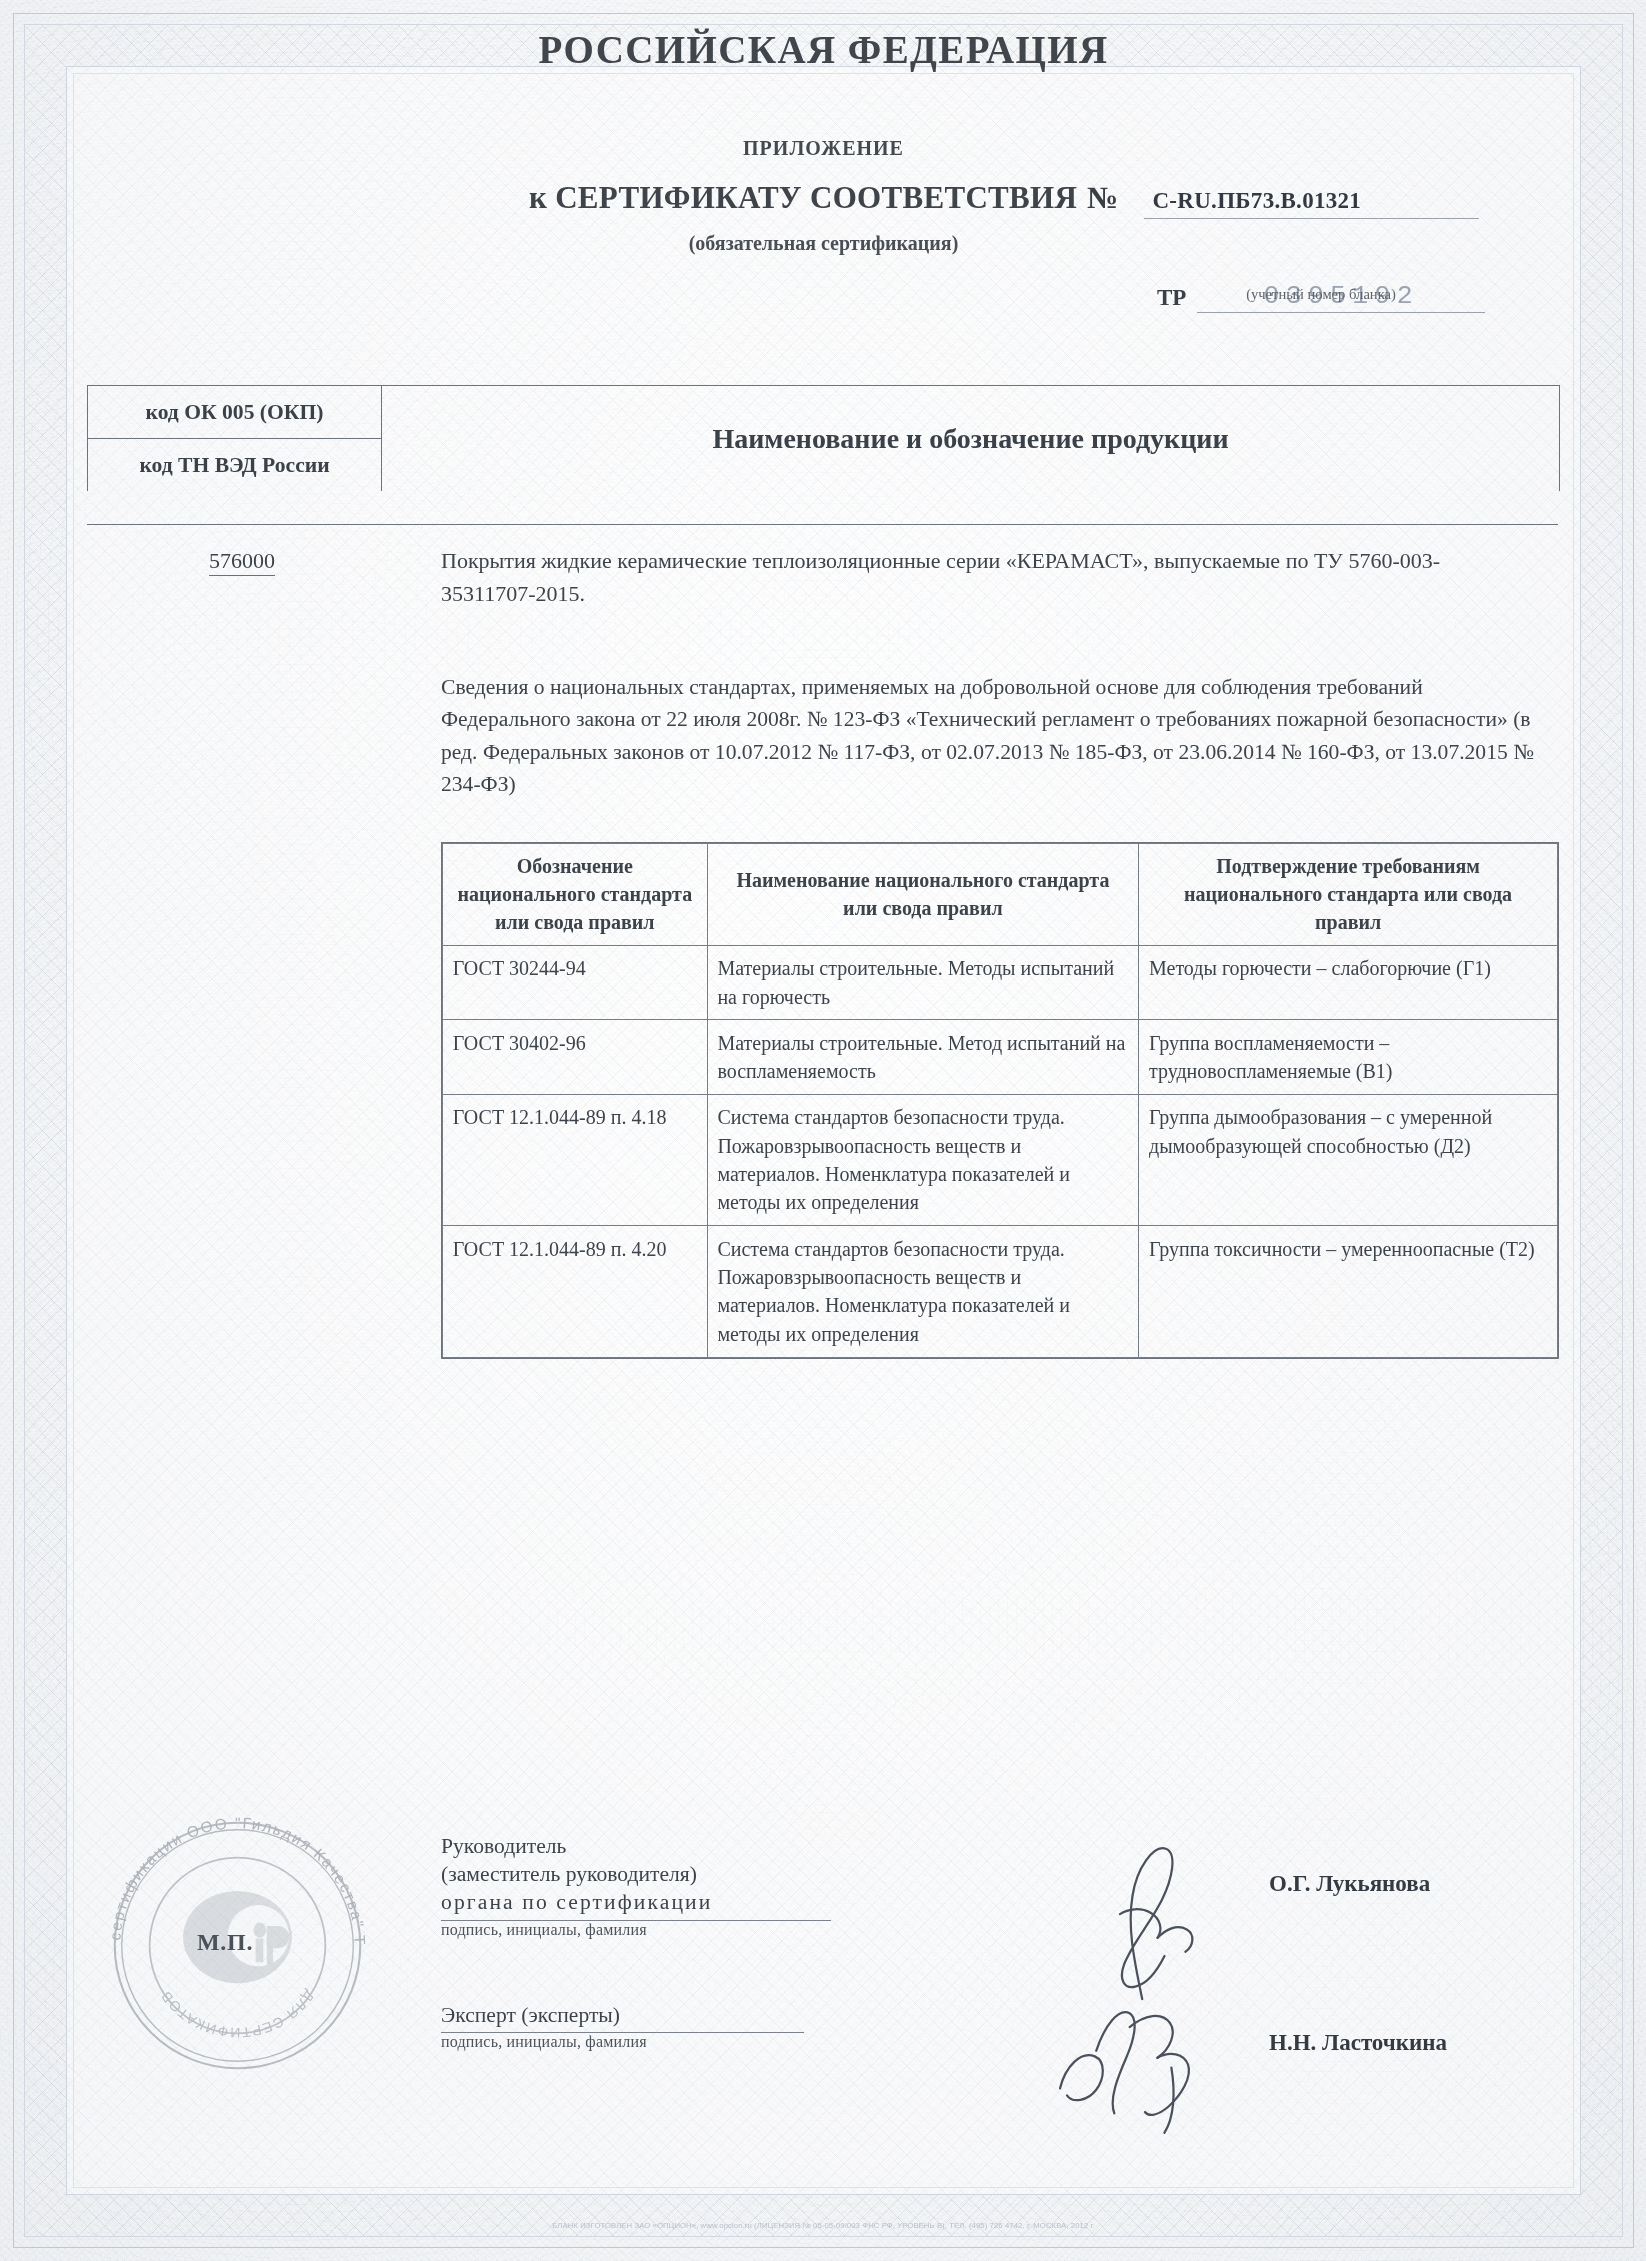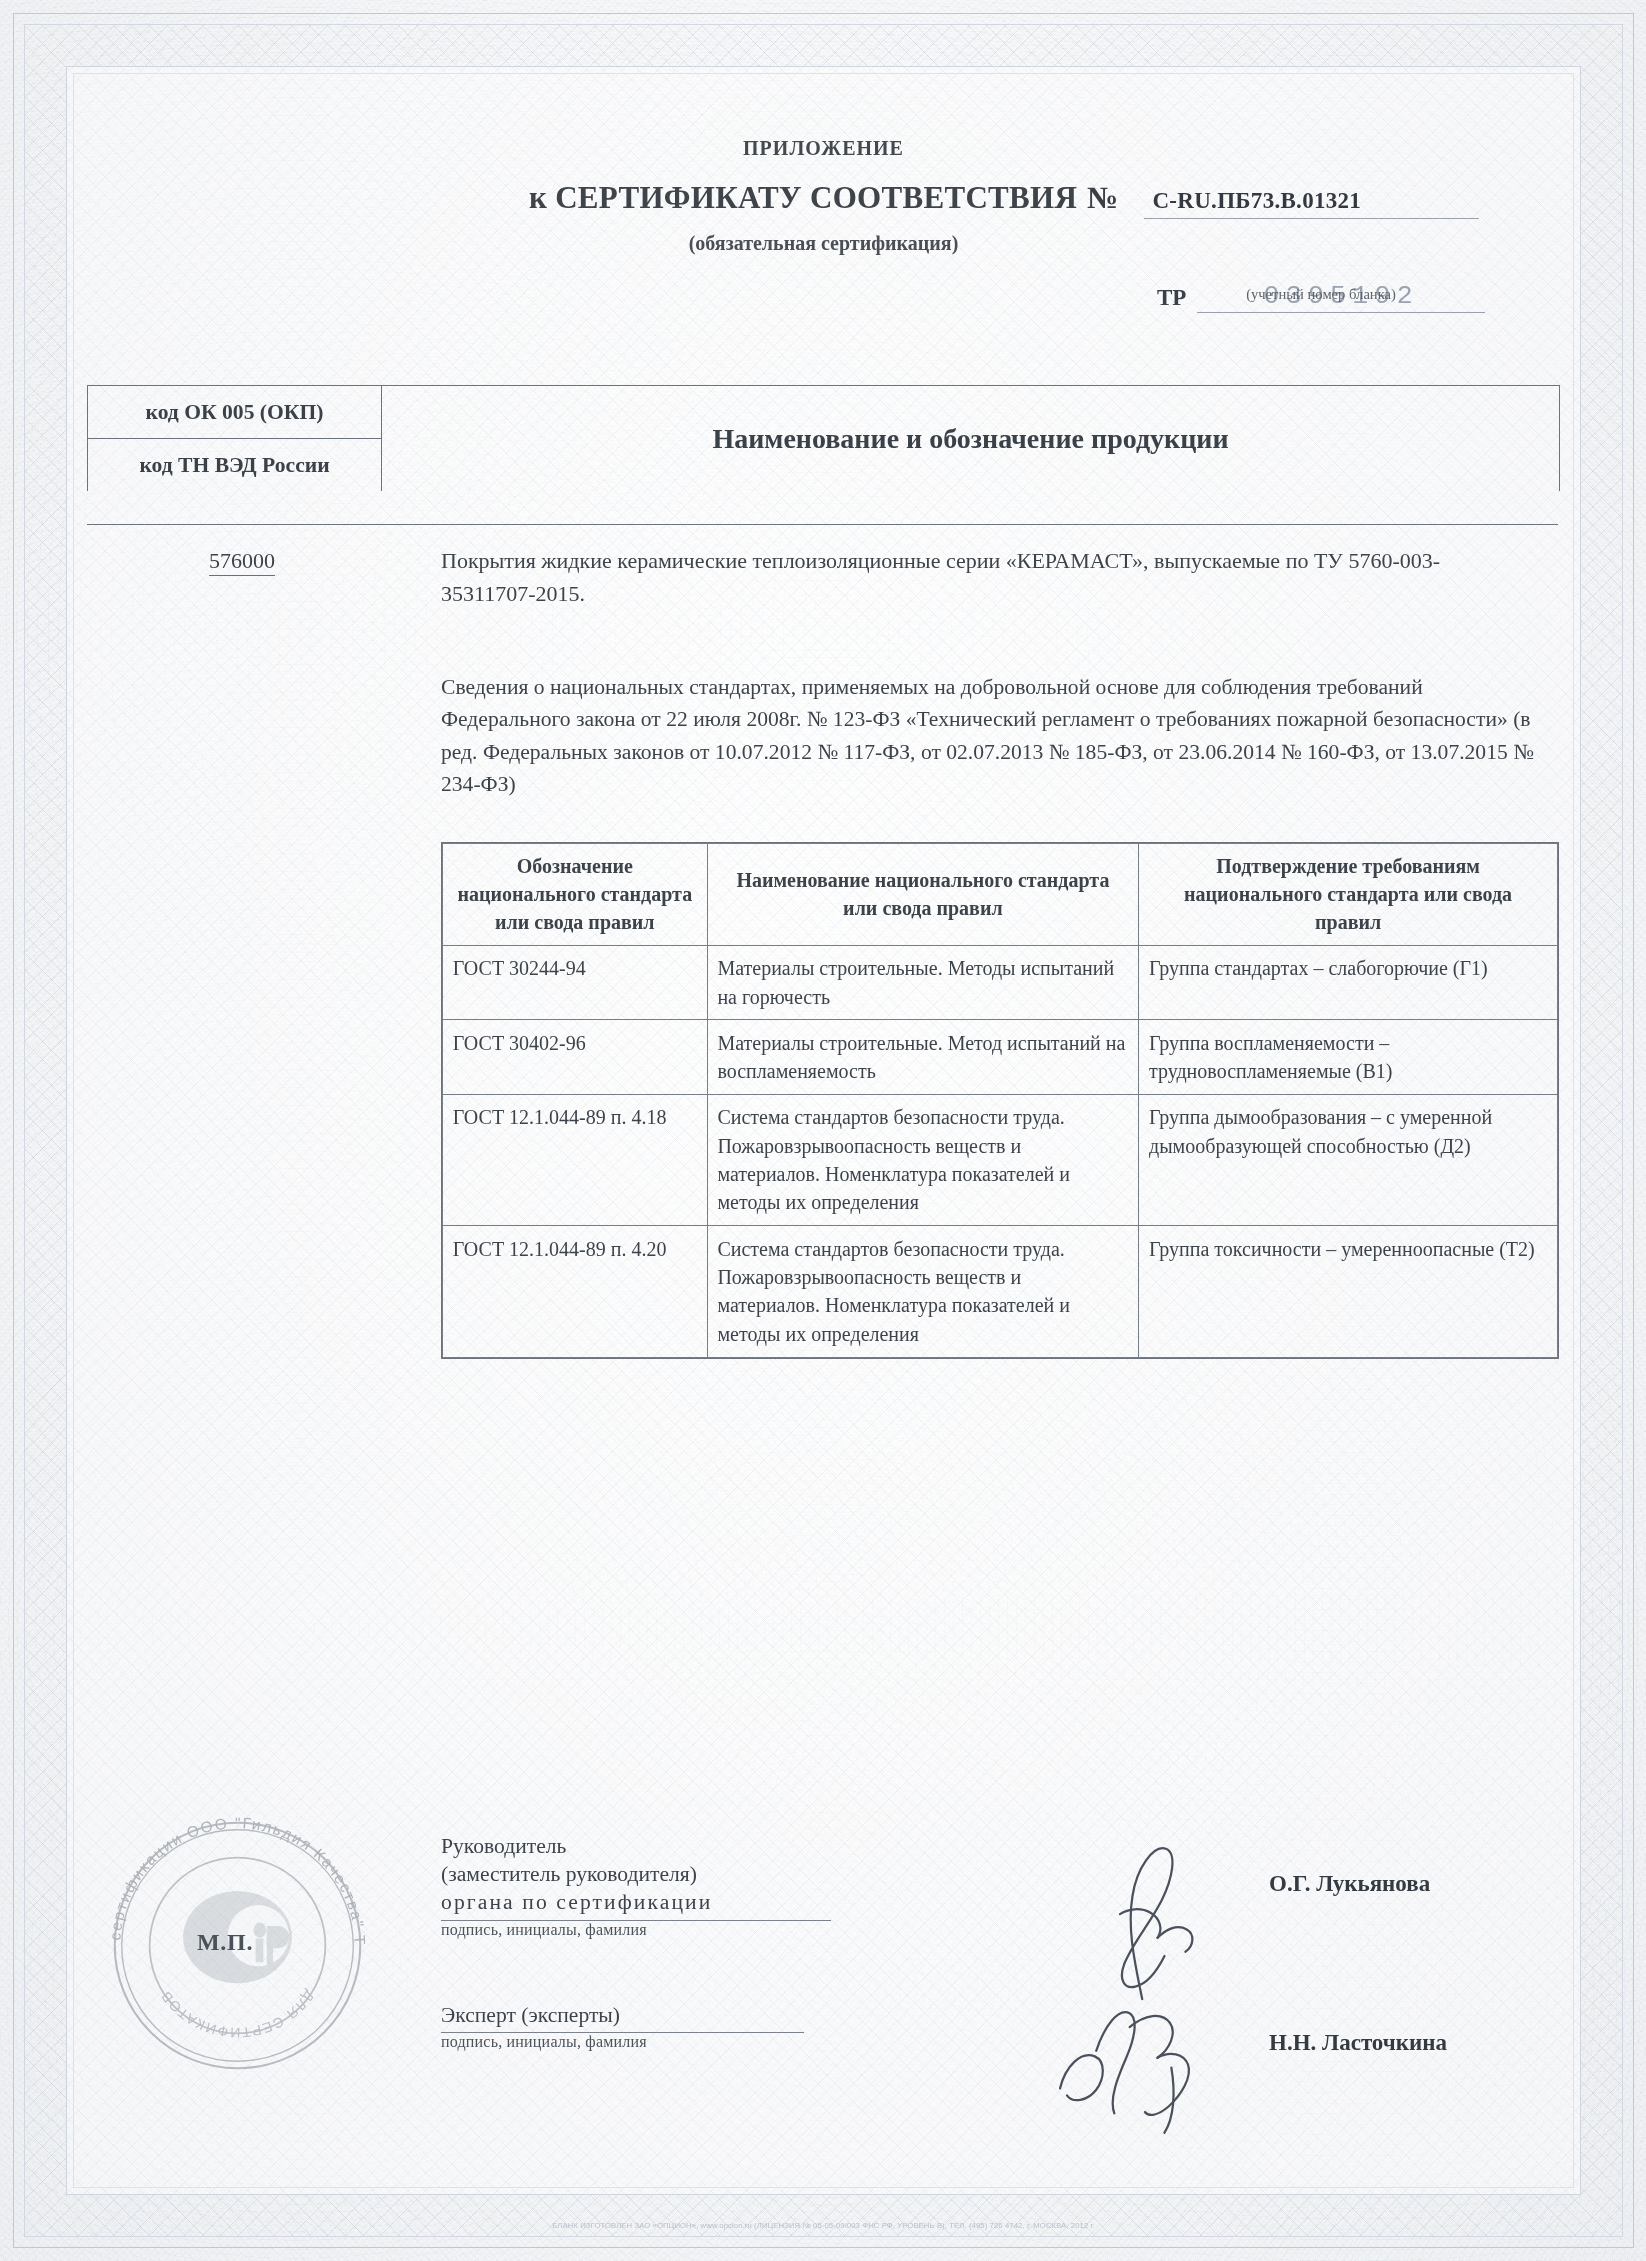--- a/index.html
+++ b/index.html
@@ -232,20 +232,21 @@
 
 <div class="paper"></div>
 <div class="guilloche"></div>
 <div class="frame-outer"></div>
 <div class="frame-zig"></div>
 <div class="frame-inner"></div>
 <div class="frame-inner2"></div>
 
 <div class="content">
 
+  <div class="title-rf">РОССИЙСКАЯ ФЕДЕРАЦИЯ</div>
   <div class="title-prilozhenie">ПРИЛОЖЕНИЕ</div>
 
   <div class="title-cert-row">
     <span class="title-cert">к СЕРТИФИКАТУ СООТВЕТСТВИЯ</span><span class="num-sign">№</span>
   </div>
 
   <div class="cert-number-wrap">
     <div class="cert-number rule">C-RU.ПБ73.В.01321</div>
   </div>
 
@@ -281,21 +282,21 @@
         <tr>
           <th class="col-a">Обозначение национального стандарта или свода правил</th>
           <th class="col-b">Наименование национального стандарта или свода правил</th>
           <th class="col-c">Подтверждение требованиям национального стандарта или свода правил</th>
         </tr>
       </thead>
       <tbody>
         <tr>
           <td class="cell-a">ГОСТ 30244-94</td>
           <td>Материалы строительные. Методы испытаний на горючесть</td>
-          <td>Группа стандартах – слабогорючие (Г1)</td>
+          <td>Методы горючести – слабогорючие (Г1)</td>
         </tr>
         <tr>
           <td class="cell-a">ГОСТ 30402-96</td>
           <td>Материалы строительные. Метод испытаний на воспламеняемость</td>
           <td>Группа воспламеняемости – трудновоспламеняемые (В1)</td>
         </tr>
         <tr>
           <td class="cell-a">ГОСТ 12.1.044-89 п. 4.18</td>
           <td>Система стандартов безопасности труда. Пожаровзрывоопасность веществ и материалов. Номенклатура показателей и методы их определения</td>
           <td>Группа дымообразования – с умеренной дымообразующей способностью (Д2)</td>

